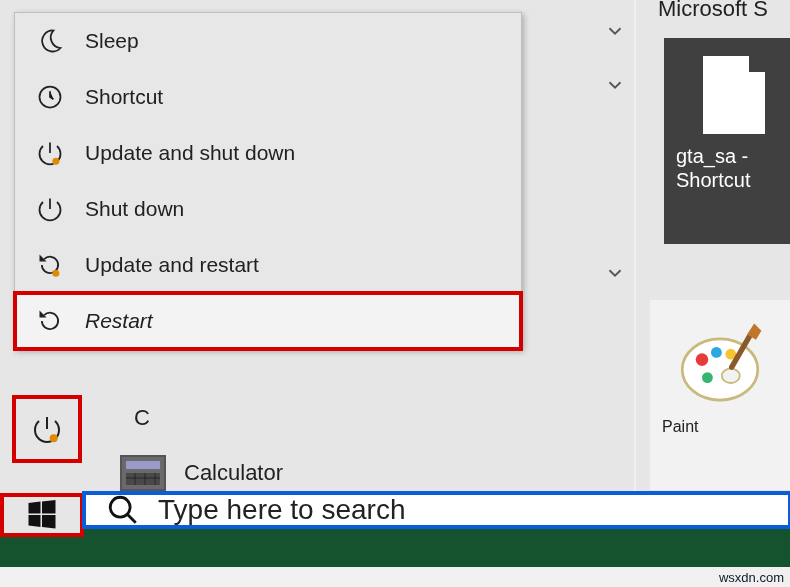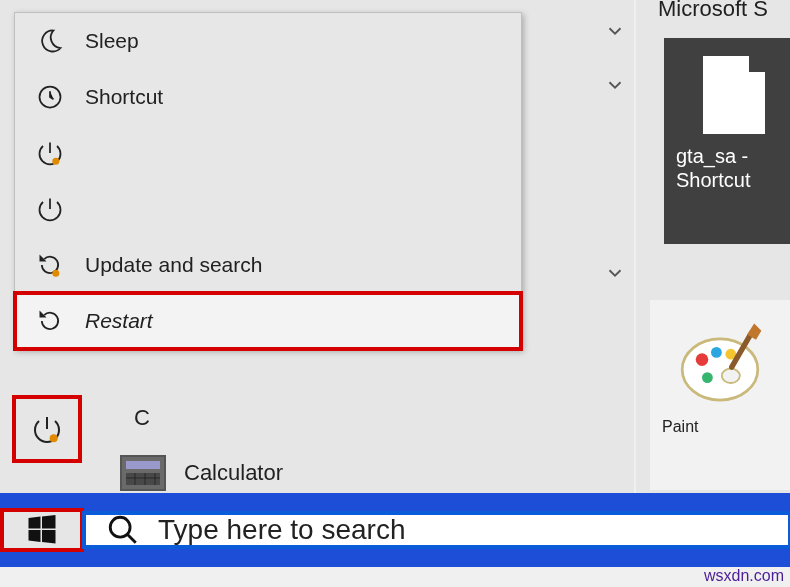--- a/index.html
+++ b/index.html
@@ -98,39 +98,39 @@
     .tile-paint .pic { margin:20px auto 0 auto; width:90px; height:90px; position:relative; }
     .tile-paint .cap { padding:8px 12px; font-size:16px; color:#222; }
 
     .ms-text { position:absolute; left:658px; top:-4px; font-size:22px; color:#212121; white-space:nowrap; overflow:hidden; width:130px; }
 
     
     .taskbar {
       position: absolute;
       left: 0; bottom: 20px;
       width: 790px; height: 74px;
-      background: #1d4ed8;
-      display:flex; align-items: center;
+      background: #14532d;
+      display:flex; align-items: flex-start;
     }
     .start-button {
       width: 84px; display:flex; align-items:center; justify-content:center;
       background:#e6e6e6;
     }
     .search-box {
       flex:1;
       background:#fff;
       display:flex; align-items:center;
       padding: 0 22px;
       outline: 4px solid #0b5cd8;
       outline-offset: -2px;
     }
     .search-box .sicon { width:34px; height:34px; margin-right:18px; }
     .search-box .stext { font-size: 28px; color:#222; }
 
-    .wm { position:absolute; right:6px; bottom:2px; font-size:16px; color:#4c1d95;margin-top:14px; }
+    .wm { position:absolute; right:6px; bottom:2px; font-size:13px; color:#0f172a;margin-top:14px; }
 
     
     svg { display:block; }
   </style>
 </head>
 <body>
 
 <div class="start-panel"></div>
 
 <div class="power-menu">
@@ -152,38 +152,40 @@
     <span>Shortcut</span>
   </div>
   <div class="power-item">
     <span class="icon">
       <svg width="28" height="28" viewBox="0 0 24 24">
           <path fill="none" stroke="#222" stroke-width="1.5" d="M12 3v9"></path>
           <path fill="none" stroke="#222" stroke-width="1.5" d="M6 6a9 9 0 1 0 12 0"></path>
           <circle cx="17" cy="19" r="3" fill="#e08a00"></circle>
         </svg>
     </span>
+    <span>Update and shut down</span>
   </div>
   <div class="power-item">
     <span class="icon">
       <svg width="28" height="28" viewBox="0 0 24 24">
           <path fill="none" stroke="#222" stroke-width="1.5" d="M12 3v9"></path>
           <path fill="none" stroke="#222" stroke-width="1.5" d="M6 6a9 9 0 1 0 12 0"></path>
         </svg>
     </span>
+    <span>Shut down</span>
   </div>
   <div class="power-item">
     <span class="icon">
       <svg width="28" height="28" viewBox="0 0 24 24">
           <path fill="none" stroke="#222" stroke-width="1.5" d="M5 12a7 7 0 1 0 2-5"></path>
           <path fill="#222" d="M3 3v6h6z"></path>
           <circle cx="17" cy="19" r="3" fill="#e08a00"></circle>
         </svg>
     </span>
-    <span>Update and search</span>
+    <span>Update and restart</span>
   </div>
   <div class="power-item red-box-hl">
     <span class="icon">
       <svg width="28" height="28" viewBox="0 0 24 24">
           <path fill="none" stroke="#222" stroke-width="1.5" d="M5 12a7 7 0 1 0 2-5"></path>
           <path fill="#222" d="M3 3v6h6z"></path>
         </svg>
     </span>
     <span>Restart</span>
   </div>

